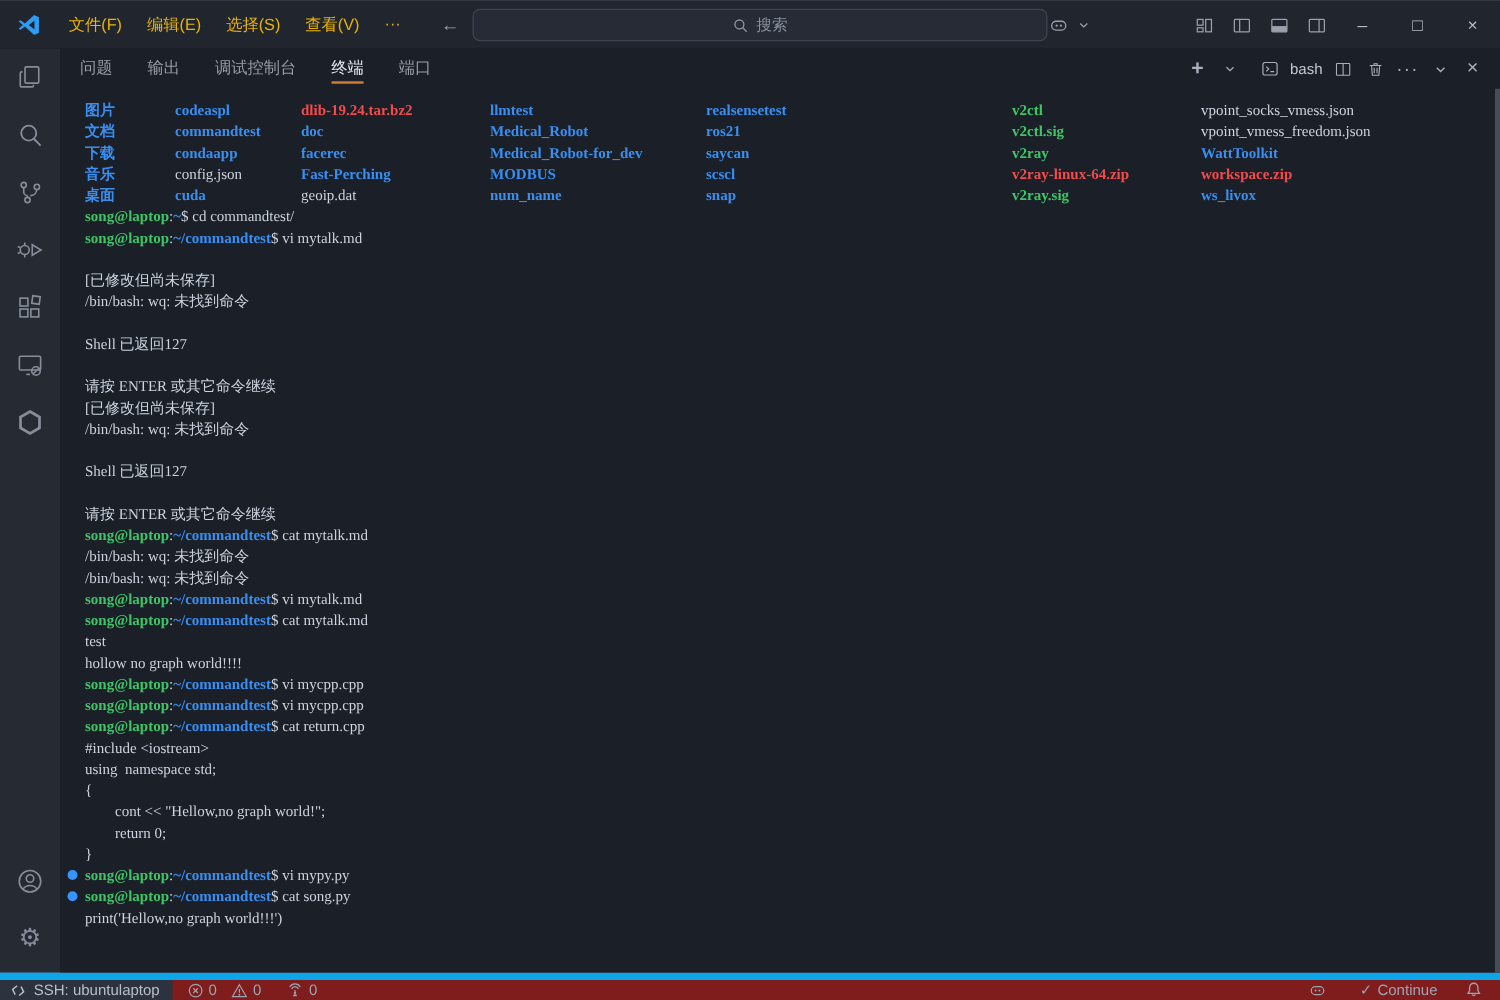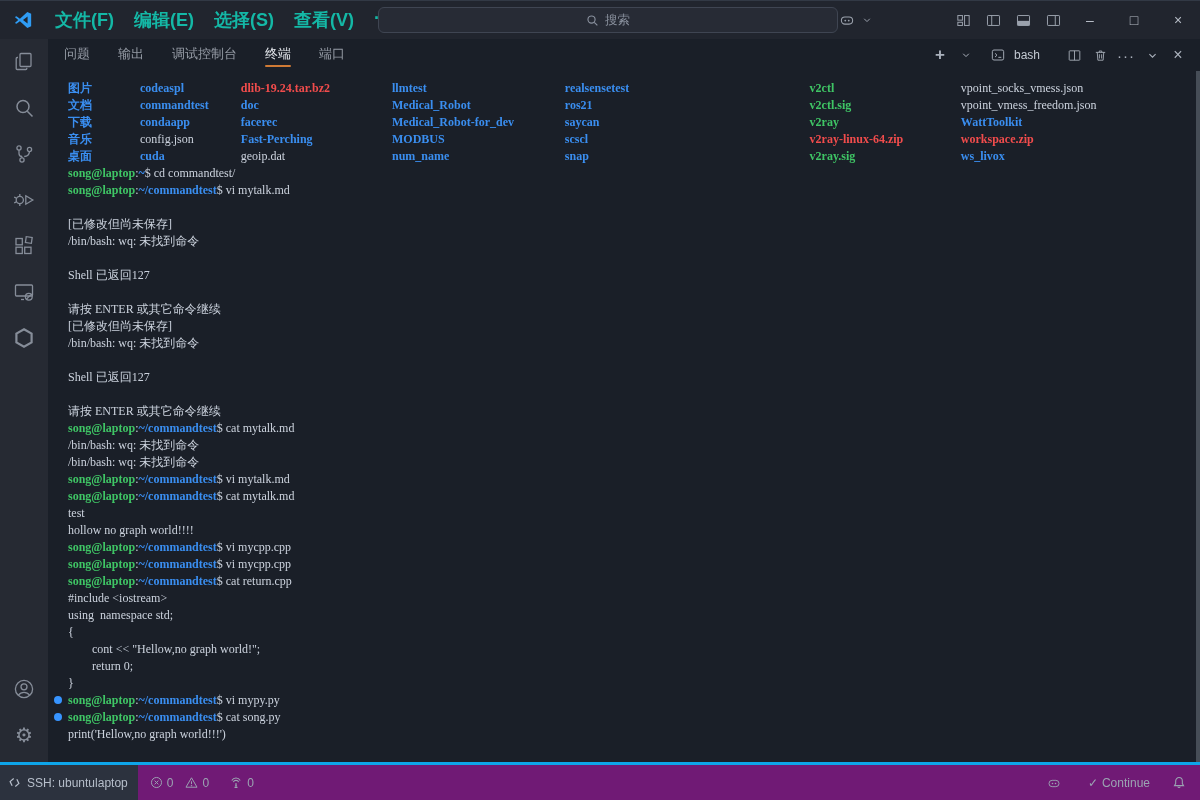--- a/index.html
+++ b/index.html
@@ -3,21 +3,21 @@
 <meta charset="utf-8">
 <style>
   * { margin:0; padding:0; box-sizing:border-box; }
   html,body { width:1200px; height:800px; overflow:hidden; }
   body { font-family:"Liberation Sans", sans-serif; background:#1a1f28; color:#9aa1ac; }
   .window { width:1200px; height:800px; display:flex; flex-direction:column; background:#1a1f28; border-top:1px solid #323945; }
 
   
   .titlebar { height:38px; background:#21252e; display:flex; align-items:center; position:relative; flex:0 0 auto; }
   .vscode-logo { width:22px; height:22px; margin:0 10px 0 13px; display:flex; align-items:center; }
-  .menu-item { padding:5px 10px; font-size:18px; color:#14b8a6; border-radius:5px; cursor:default;font-weight:bold; }
+  .menu-item { padding:5px 10px; font-size:13px; color:#eab308; border-radius:5px; cursor:default; }
   .nav-arrows { display:flex; gap:14px; margin-left:22px; font-size:15px; color:#9aa1ac; }
   .nav-arrows span { cursor:default; }
   .searchbox { position:absolute; left:378px; top:6px; width:460px; height:26px; background:#272b35; border:1px solid #3f4552; border-radius:6px; display:flex; align-items:center; justify-content:center; gap:6px; color:#8a919e; font-size:12.5px; }
   .tb-right { margin-left:auto; display:flex; align-items:center; height:100%; }
   .tb-right .tb-icon { width:30px; height:28px; display:flex; align-items:center; justify-content:center; color:#9aa1ac; }
   .copilot-group { display:flex; align-items:center; margin-right:76px; color:#9aa1ac; }
   .win-btn { width:44px; height:38px; display:flex; align-items:center; justify-content:center; font-size:14px; color:#b6bcc6; }
 
   
   .main { flex:1 1 auto; display:flex; min-height:0; }
@@ -29,38 +29,38 @@
   .panel { flex:1 1 auto; position:relative; background:#1a1f28; display:flex; flex-direction:column; min-width:0; }
   .panel-header { height:32px; display:flex; align-items:center; padding-left:16px; flex:0 0 auto; }
   .ptab { margin-right:28px; font-size:13px; color:#969ca6; height:32px; line-height:30px; position:relative; cursor:default; }
   .ptab.active { color:#e6e9ee; }
   .ptab.active::after { content:""; position:absolute; left:0; right:0; bottom:4px; height:2px; border-radius:2px; background:#cf7a35; }
   .panel-actions { margin-left:auto; display:flex; align-items:center; gap:2px; padding-right:10px; color:#aab1bc; }
   .pa-icon { width:24px; height:24px; display:flex; align-items:center; justify-content:center; border-radius:4px; }
   .pa-plus { font-size:17px; font-weight:bold; }
   .pa-dots { font-size:15px; letter-spacing:1px; }
   .pa-close { font-size:16px; }
-  .shell-label { font-size:12px; color:#c3c9d2; margin:0 20px 0 2px; }
+  .shell-label { font-size:12px; color:#c3c9d2; margin:0 2px 0 2px; }
 
   
   .terminal { flex:1 1 auto; position:relative; padding:9px 0 0 20px; font-family:Liberation Serif, serif; font-size:12px; overflow:hidden; }
   .t-line { position:relative; height:17px; line-height:17px; white-space:pre; }
   .t-line span.abs { position:absolute; top:0; }
   .c-g { color:#3fc565; font-weight:bold; }
   .c-b { color:#3a8ef0; font-weight:bold; }
   .c-r { color:#f14c4c; font-weight:bold; }
   .c-f { color:#ccd3de; }
   .deco { position:absolute; top:4px; width:8px; height:8px; border-radius:50%; }
   .deco.filled { left:-14px; background:#3794ff; }
   .deco.outline { left:-14px; width:7px; height:7px; border:1.5px solid #868d99; background:transparent; }
   .t-cursor { display:inline-block; width:7px; height:14px; background:#ccd3de; vertical-align:-2px; }
   .term-scrollbar { position:absolute; top:0; right:0; width:4px; bottom:0; background:rgba(165,173,188,0.32); }
 
   
-  .statusbar { height:38px; background:#701a75; border-top:3px solid #0ea5e9; display:flex; align-items:center; font-size:12px; color:#9ba4b2; flex:0 0 auto; }
+  .statusbar { height:22px; background:#7f1d1d; border-top:6px solid #0ea5e9; display:flex; align-items:center; font-size:12px; color:#9ba4b2; flex:0 0 auto; }
   .sb-remote { height:100%; display:flex; align-items:center; gap:6px; padding:0 10px 0 8px; background:#2c323e; color:#b7bfcb; }
   .sb-item { display:flex; align-items:center; gap:4px; padding:0 6px; height:100%; }
   .sb-group { display:flex; align-items:center; margin-left:6px; }
   .sb-right { margin-left:auto; display:flex; align-items:center; padding-right:8px; }
   .sb-check { font-size:12px; }
   svg { display:block; }
 </style>
 </head>
 <body>
 

